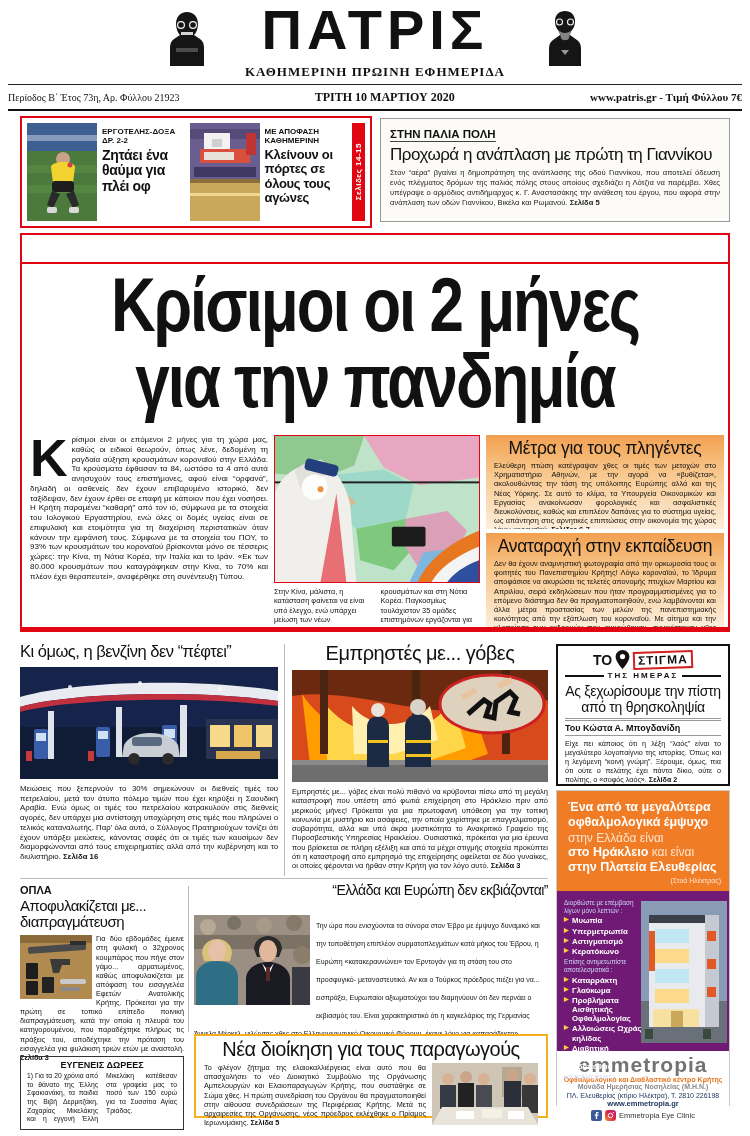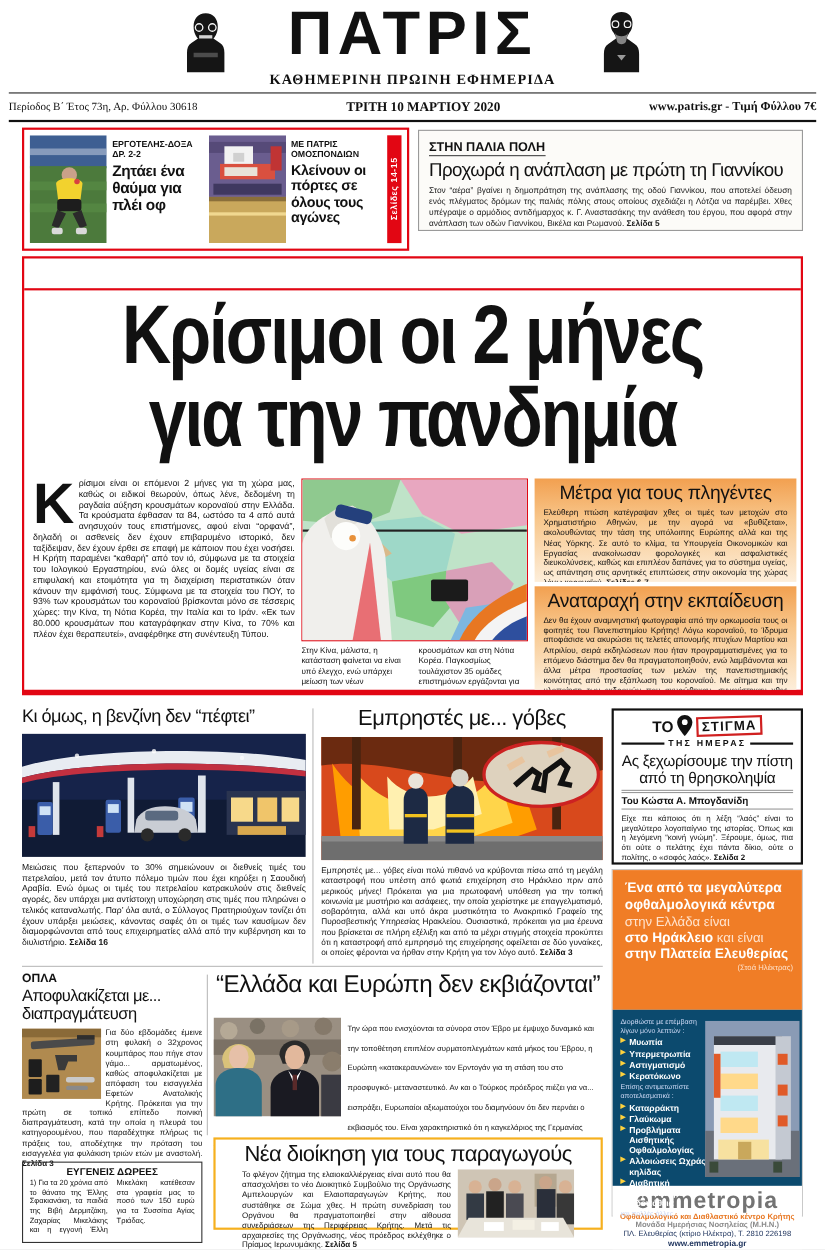--- a/index.html
+++ b/index.html
@@ -34,21 +34,21 @@
   .sports .ph { width:70px; height:98px; flex:none; }
   .sports .tx { flex:1; min-width:0; padding-top:4px; }
   .sports .k { font-size:8px; font-weight:bold; margin-bottom:3px; }
   .sports .h { font-size:14px; font-weight:bold; line-height:1.1; letter-spacing:-0.3px; }
   .sports .tab { width:13px; flex:none; background:#e20613; color:#fff;
     display:flex; align-items:center; justify-content:center; }
   .sports .tab span { writing-mode:vertical-rl; transform:rotate(180deg);
     font-size:8px; font-weight:bold; letter-spacing:0.5px; }
 
   
-  .oldtown { left:380px; top:118px; width:350px; height:92px;
+  .oldtown { left:380px; top:118px; width:350px; height:104px;
     border:1px solid #9a9a9a; background:#fcfbf8; padding:5px 9px 4px; }
   .oldtown .k { font-size:11.5px; font-weight:bold; display:inline-block;
     border-bottom:1px solid #444; padding-bottom:1px; margin-bottom:3px; }
   .oldtown .h { font-size:17px; letter-spacing:-0.5px; margin-bottom:3px; white-space:nowrap; }
   .oldtown .b { font-size:7.6px; line-height:1.3; color:#222; }
 
   
   .lead { left:20px; top:233px; width:710px; height:399px; background:#fff;
     border:2px solid #e20613; border-bottom-width:5px; }
   .lead-k { position:absolute; top:5px; left:6px; right:6px; text-align:center;
@@ -103,40 +103,40 @@
   .weapons .k { font-size:11px; font-weight:bold; margin-bottom:2px; }
   .weapons .h { font-size:15px; line-height:1.08; letter-spacing:-0.5px; margin-bottom:4px; }
   .weapons .ph { float:left; width:72px; height:64px; margin:1px 4px 1px 0; }
   .weapons .b { font-size:7.3px; line-height:1.25; }
   .donations { left:20px; top:1056px; width:164px; height:74px;
     border:1.5px solid #333; padding:3px 6px; }
   .donations .t { text-align:center; font-size:9px; font-weight:bold; margin-bottom:2px; }
   .donations .b { font-size:6.8px; line-height:1.28; column-count:2; column-gap:8px; }
 
   .evros { left:194px; top:882px; width:354px; }
-  .evros .h { font-size:22px; letter-spacing:-0.5px; text-align:center; margin-bottom:16px; }
+  .evros .h { font-size:14px; letter-spacing:-0.5px; text-align:right; margin-bottom:16px; }
   .evros .ph { float:left; width:116px; height:90px; margin:1px 6px 1px 0; }
   .evros .bw { height:128px; overflow:hidden; }
   .evros .b { font-size:7px; line-height:1.28; }
 
   .producers { left:194px; top:1034px; width:354px; height:84px;
-    border:2.5px solid #f6b01e; padding:2px 24px; background:#fff; }
+    border:2.5px solid #f6b01e; padding:2px 8px; background:#fff; }
   .producers .h { font-size:20px; text-align:center; letter-spacing:-0.5px; margin-bottom:2px; }
   .producers .row { display:flex; gap:6px; }
   .producers .b { flex:1; font-size:7.3px; line-height:1.26; }
   .producers .ph { width:106px; height:62px; flex:none; }
 
   
   .ad { left:556px; top:790px; width:174px; height:316px; border:1px solid #c9c9c9; }
-  .ad-orange { height:127px; background:#f07d26; color:#fff; padding:9px 8px 0 11px;
+  .ad-orange { height:100px; background:#f07d26; color:#fff; padding:9px 8px 0 11px;
     line-height:1.22; font-size:12px; }
   .ad-orange .b { font-weight:bold; font-size:12.5px; }
   .ad-orange .lt { color:#ffe3cd; }
   .ad-orange .small { text-align:right; font-size:7px; color:#ffe3cd; margin-top:1px; }
-  .ad-blue { height:160px; background:#0c4a6e; position:relative;
+  .ad-blue { height:160px; background:#701a75; position:relative;
     color:#fff; padding:6px 0 0 7px; }
   .ad-list { width:84px; }
   .ad-intro { font-size:6.4px; color:#cdd9f5; line-height:1.2; margin:2px 0; }
   .ad-item { position:relative; padding-left:8px; font-size:7.8px; font-weight:bold;
     line-height:1.18; margin-bottom:1px; }
   .ad-item .tri { position:absolute; left:0; top:0; color:#ffd23d; font-size:6px; }
   .ad-bldg { position:absolute; right:2px; top:10px; width:86px; height:142px; }
   .ad-foot { background:#fff; text-align:center; padding-top:3px; }
   .ad-logo { font-size:21px; font-weight:bold; letter-spacing:1px; color:#737373; line-height:1.0; }
   .ad-sub1 { font-size:7px; font-weight:bold; color:#e87722; margin-top:1px; }
@@ -162,21 +162,21 @@
   <svg class="abs portrait" style="left:544px" viewBox="0 0 42 58">
     <path d="M21 3c-6 0-10 4-10 10 0 4 1 7 3 9 1 2 2 3 2 5l-7 5c-3 2-4 5-4 9v17h32V41c0-4-1-7-4-9l-7-5c0-2 1-3 2-5 2-2 3-5 3-9 0-6-4-10-10-10z" fill="#151515"></path>
     <circle cx="15.5" cy="14" r="3" fill="none" stroke="#f4f4f4" stroke-width="1.1"></circle>
     <circle cx="26.5" cy="14" r="3" fill="none" stroke="#f4f4f4" stroke-width="1.1"></circle>
     <path d="M15 22c2 4 10 4 12 0l-2 8c-1 3-7 3-8 0z" fill="#f4f4f4" opacity="0.5"></path>
     <path d="M17 42l4 5 4-5z" fill="#f4f4f4" opacity="0.6"></path>
   </svg>
   <div class="abs mast-sub">ΚΑΘΗΜΕΡΙΝΗ ΠΡΩΙΝΗ ΕΦΗΜΕΡΙΔΑ</div>
   <div class="abs mast-rule1"></div>
   <div class="abs mast-info">
-    <span class="l">Περίοδος Β΄ Έτος 73η, Αρ. Φύλλου 30618</span>
+    <span class="l">Περίοδος Β΄ Έτος 73η, Αρ. Φύλλου 21923</span>
     <span class="c">ΤΡΙΤΗ 10 ΜΑΡΤΙΟΥ 2020</span>
     <span class="r">www.patris.gr - Τιμή Φύλλου 7€</span>
   </div>
   <div class="abs mast-rule2"></div>
 
   <div class="abs sports">
     <svg class="ph" viewBox="0 0 70 98" preserveAspectRatio="none">
       <rect width="70" height="30" fill="#3e5f92"></rect>
       <rect y="12" width="70" height="6" fill="#cfd8e6" opacity="0.5"></rect>
       <rect y="28" width="70" height="70" fill="#4c7a3c"></rect>
@@ -201,21 +201,21 @@
       <rect y="56" width="70" height="4" fill="#8a6f3a"></rect>
       <rect x="14" y="10" width="26" height="18" fill="#f2f2f2"></rect>
       <rect x="22" y="16" width="10" height="8" fill="#d0d0d0"></rect>
       <rect x="10" y="26" width="50" height="14" fill="#d9503f"></rect>
       <rect x="14" y="29" width="30" height="8" fill="#e8e2d8"></rect>
       <rect x="56" y="10" width="10" height="22" fill="#c03434"></rect>
       <rect y="70" width="70" height="3" fill="#f0d890"></rect>
       <rect x="4" y="44" width="62" height="10" fill="#3f3860"></rect>
     </svg>
     <div class="tx">
-      <div class="k">ΜΕ ΠΑΤΡΙΣ ΟΜΟΣΠΟΝΔΙΩΝ</div>
+      <div class="k">ΜΕ ΑΠΟΦΑΣΗ ΚΑΘΗΜΕΡΙΝΗ</div>
       <div class="h" style="font-size:13px">Κλείνουν οι πόρτες σε όλους τους αγώνες</div>
     </div>
     <div class="tab">
       <span>Σελίδες 14-15</span>
     </div>
   </div>
 
   <div class="abs oldtown">
     <div class="k">ΣΤΗΝ ΠΑΛΙΑ ΠΟΛΗ</div>
     <div class="h">Προχωρά η ανάπλαση με πρώτη τη Γιαννίκου</div>
@@ -423,21 +423,21 @@
         <rect x="24" y="48" width="18" height="8" fill="#fff"></rect>
         <rect x="50" y="46" width="20" height="9" fill="#f4f0e4"></rect>
         <rect x="76" y="48" width="16" height="8" fill="#fff"></rect>
       </svg>
     </div>
   </div>
 
   <div class="abs ad">
     <div class="ad-orange">
       <div class="b">Ένα από τα μεγαλύτερα</div>
-      <div class="b">οφθαλμολογικά κέντρα</div>
+      <div class="b">οφθαλμολογικά έμψυχο</div>
       <div class="lt">στην Ελλάδα είναι</div>
       <div><span class="b">στο Ηράκλειο</span><span class="lt"> και είναι</span></div>
       <div class="b">στην Πλατεία Ελευθερίας</div>
       <div class="small">(Στοά Ηλέκτρας)</div>
     </div>
     <div class="ad-blue">
       <div class="ad-list">
         <div class="ad-intro">Διορθώστε με επέμβαση λίγων μόνο λεπτών :</div>
         <div class="ad-item"><span class="tri">▶</span><span>Μυωπία</span></div>
         <div class="ad-item"><span class="tri">▶</span><span>Υπερμετρωπία</span></div>

